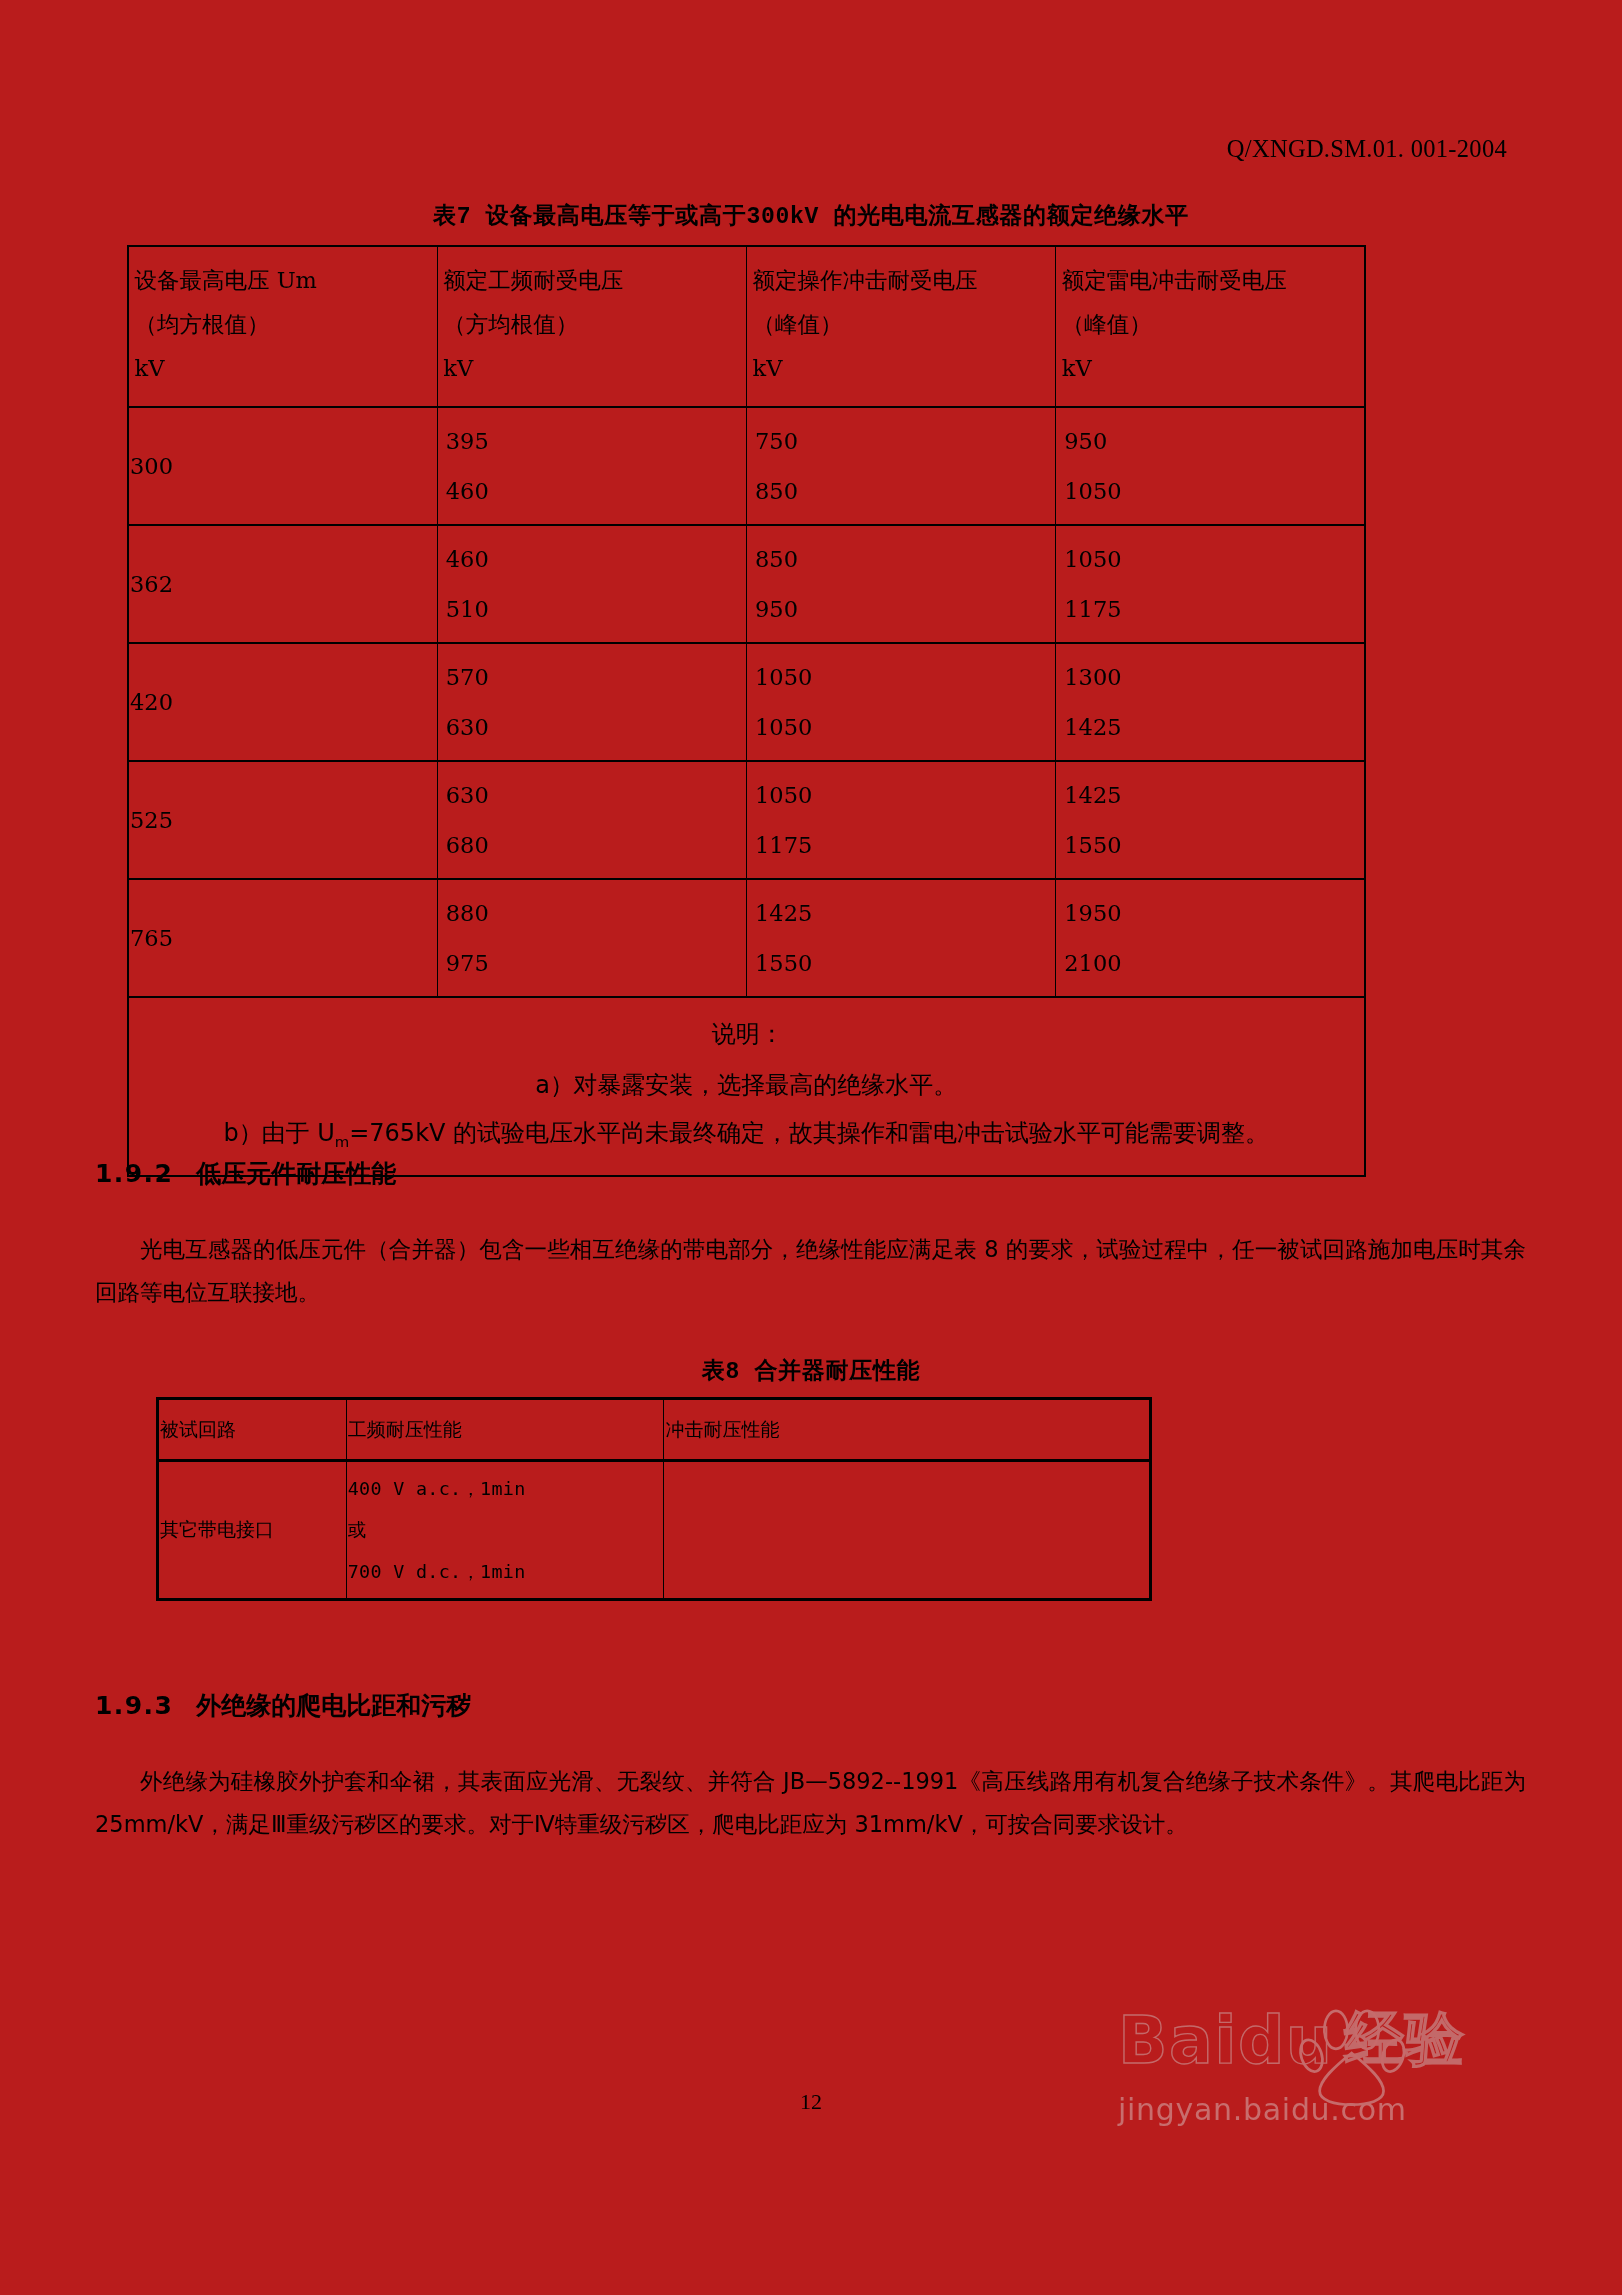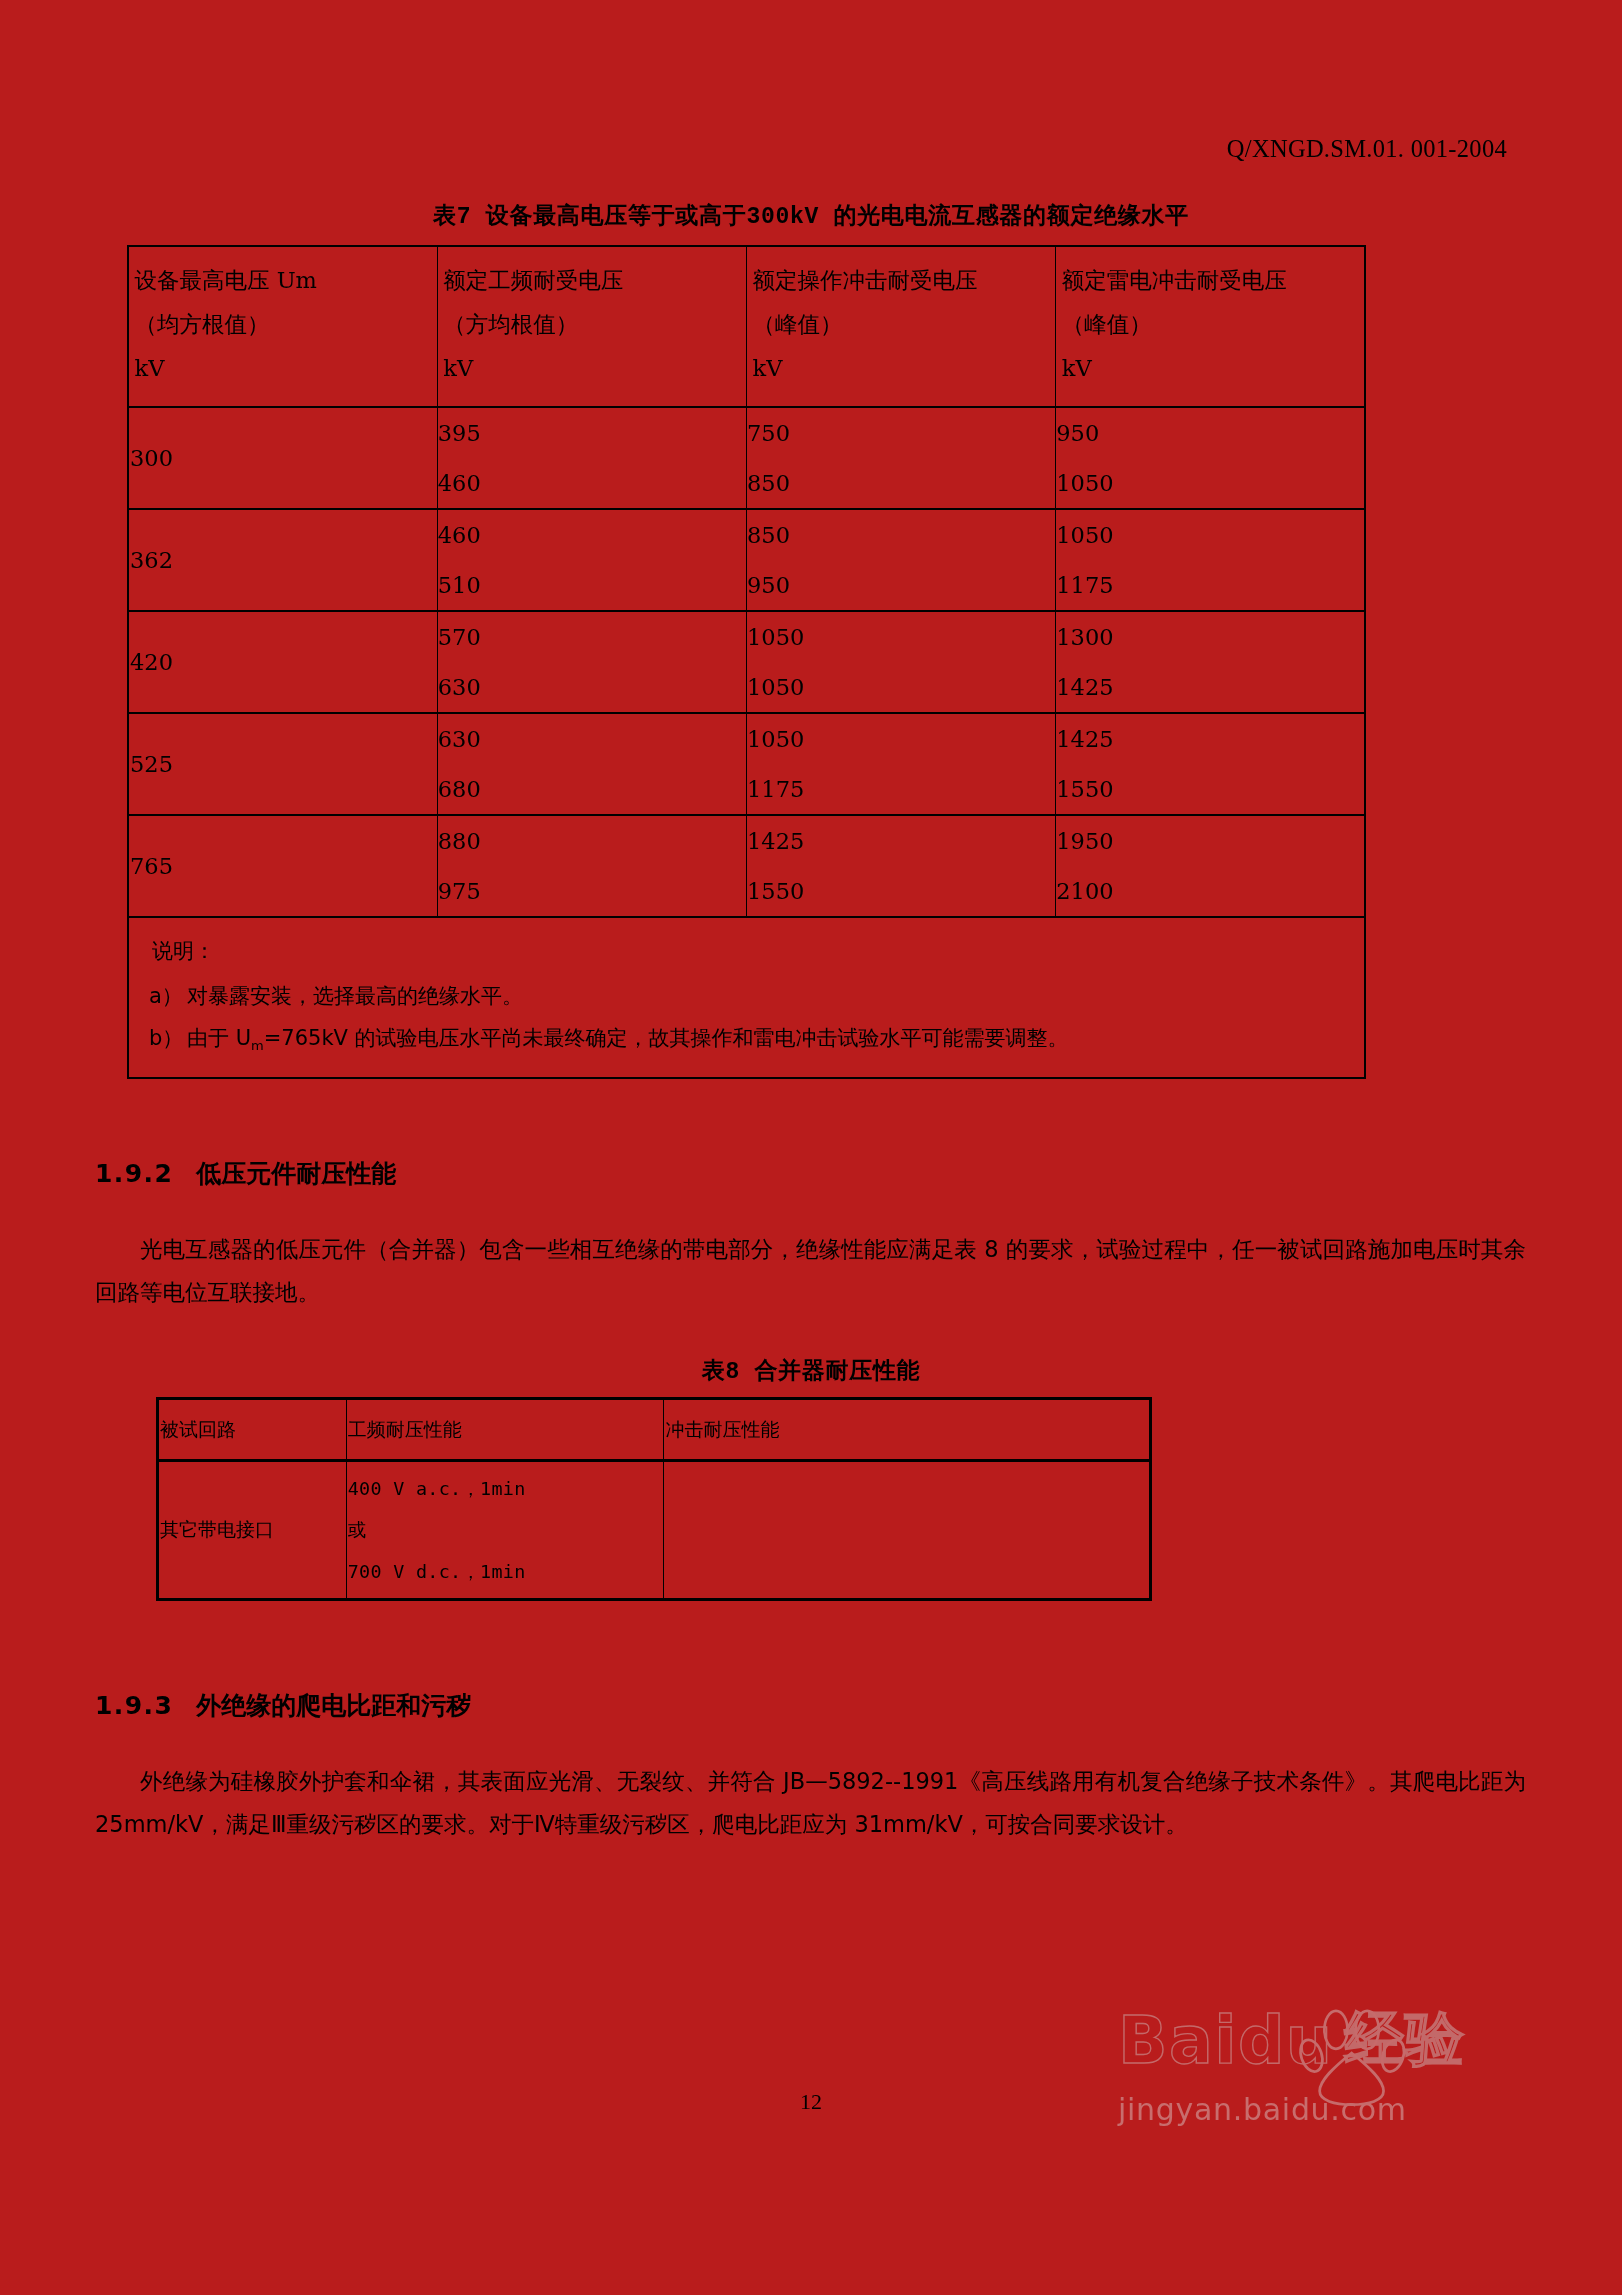--- a/index.html
+++ b/index.html
@@ -84,38 +84,38 @@
     line-height: 1.95;
     font-size: 22.5px;
   }
   #table7 .hdr-cell .l1 { display:block; }
   #table7 .hdr-cell .l2 { display:block; }
   #table7 .hdr-cell .l3 { display:block; }
   #table7 .um-cell {
     font-size: 22.5px;
   }
   #table7 .val-cell {
-    padding: 0;
+    padding: 8px;
     height: 100px;
   }
   #table7 .val-cell .v-top,
   #table7 .val-cell .v-bot {
     display: block;
     height: 50px;
     line-height: 50px;
     font-size: 22.5px;
   }
   .sub { font-size: 0.62em; vertical-align: sub; }
 
   
   #notes-cell {
     padding: 12.3px 20.4px 17.7px 23px;
-    text-align: left;
-    font-family: "DejaVu Sans", "Liberation Sans", sans-serif;
-    font-size: 21px;
+    text-align: center;
+    font-family: "DejaVu Sans", "Liberation Sans", sans-serif;
+    font-size: 24px;
     line-height: 2.0;
   }
   #notes-cell .note-title { display: block; margin-bottom: 2.7px; }
   #notes-cell .note-item {
     display: block;
     padding-left: 35px;
     text-indent: 0;
   }
   #notes-cell .note-item .mark { display: inline-block; width: 38px; margin-left: -38px; }
 

